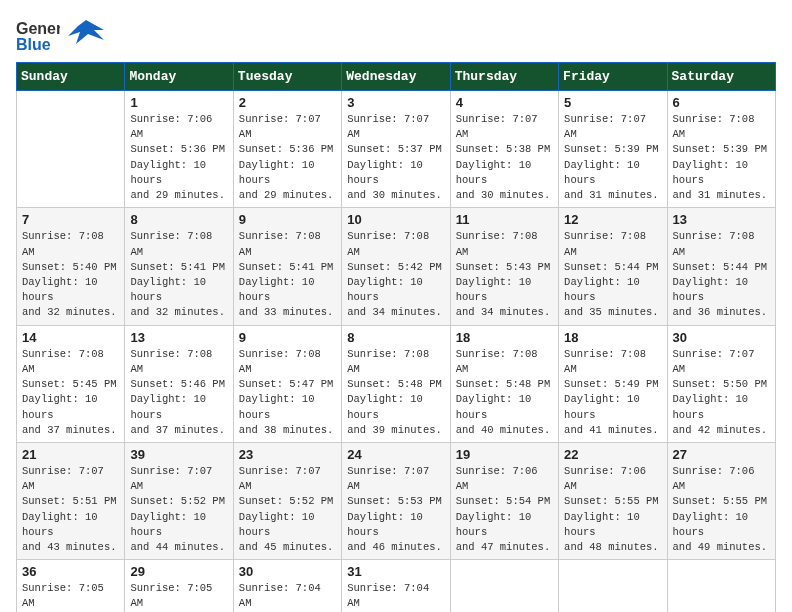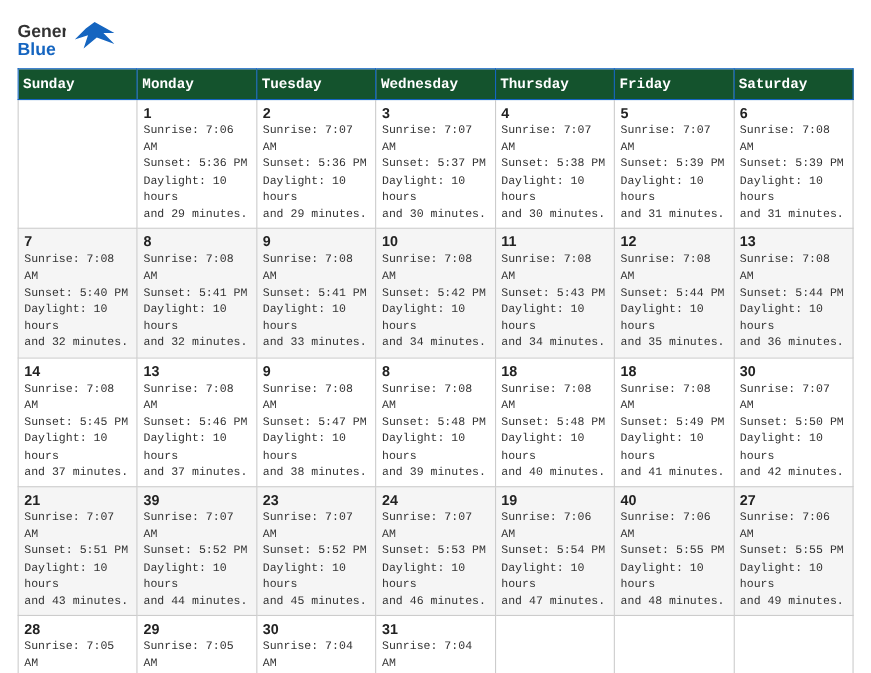--- a/index.html
+++ b/index.html
@@ -301,37 +301,37 @@
 and 46 minutes.</div>
         </td>
         <td>
           <div class="day-number">19</div>
           <div class="day-info" style="white-space: pre-line;">Sunrise: 7:06 AM
 Sunset: 5:54 PM
 Daylight: 10 hours
 and 47 minutes.</div>
         </td>
         <td>
-          <div class="day-number">40</div>
+          <div class="day-number">22</div>
           <div class="day-info" style="white-space: pre-line;">Sunrise: 7:06 AM
 Sunset: 5:55 PM
 Daylight: 10 hours
 and 48 minutes.</div>
         </td>
         <td>
           <div class="day-number">27</div>
           <div class="day-info" style="white-space: pre-line;">Sunrise: 7:06 AM
 Sunset: 5:55 PM
 Daylight: 10 hours
 and 49 minutes.</div>
         </td>
       </tr>
       <tr>
         <td>
-          <div class="day-number">28</div>
+          <div class="day-number">36</div>
           <div class="day-info" style="white-space: pre-line;">Sunrise: 7:05 AM
 Sunset: 5:56 PM
 Daylight: 10 hours
 and 51 minutes.</div>
         </td>
         <td>
           <div class="day-number">29</div>
           <div class="day-info" style="white-space: pre-line;">Sunrise: 7:05 AM
 Sunset: 5:57 PM
 Daylight: 10 hours

